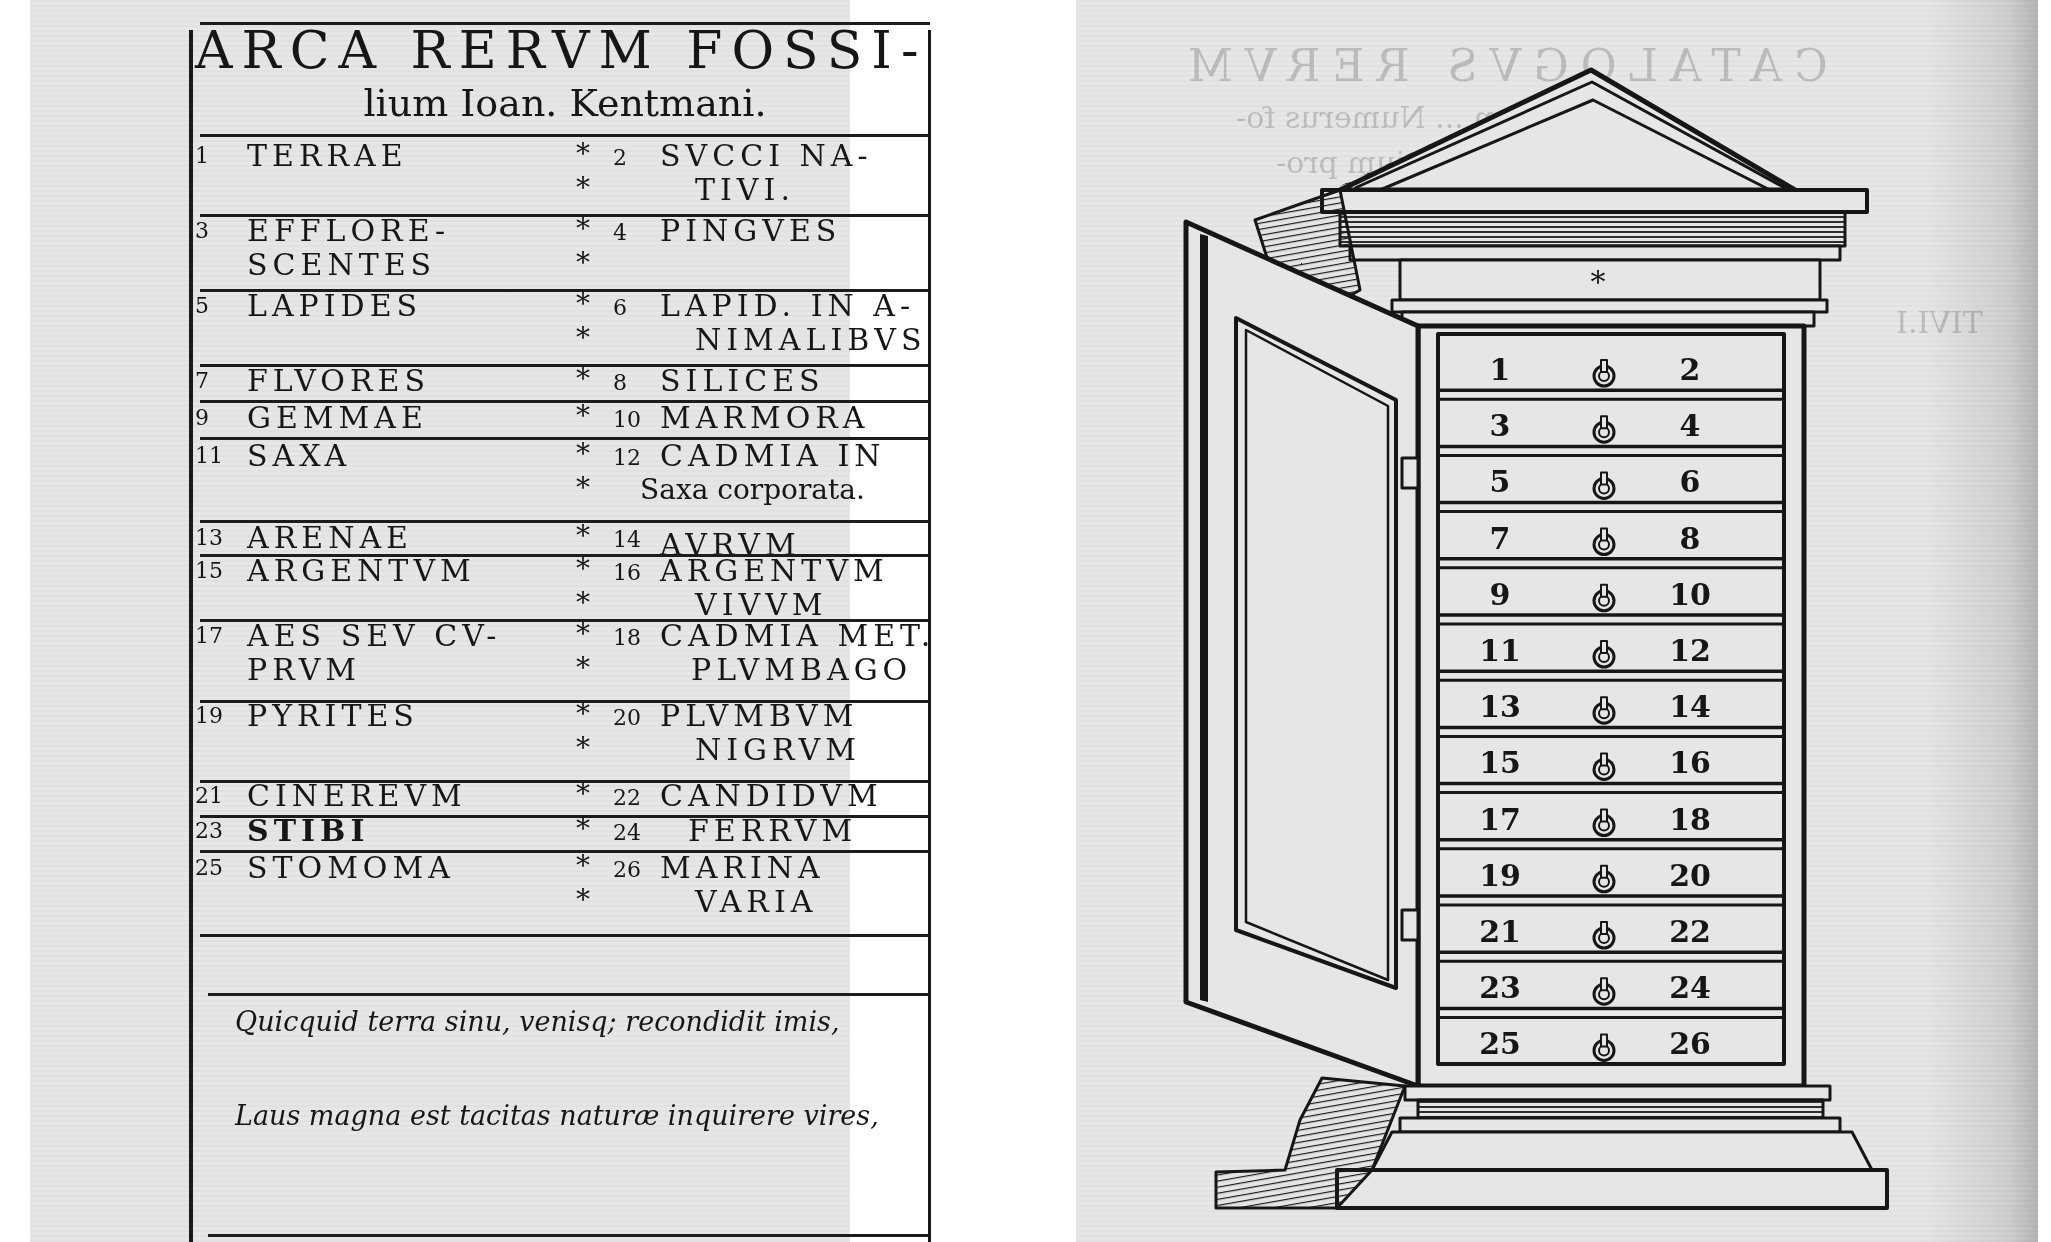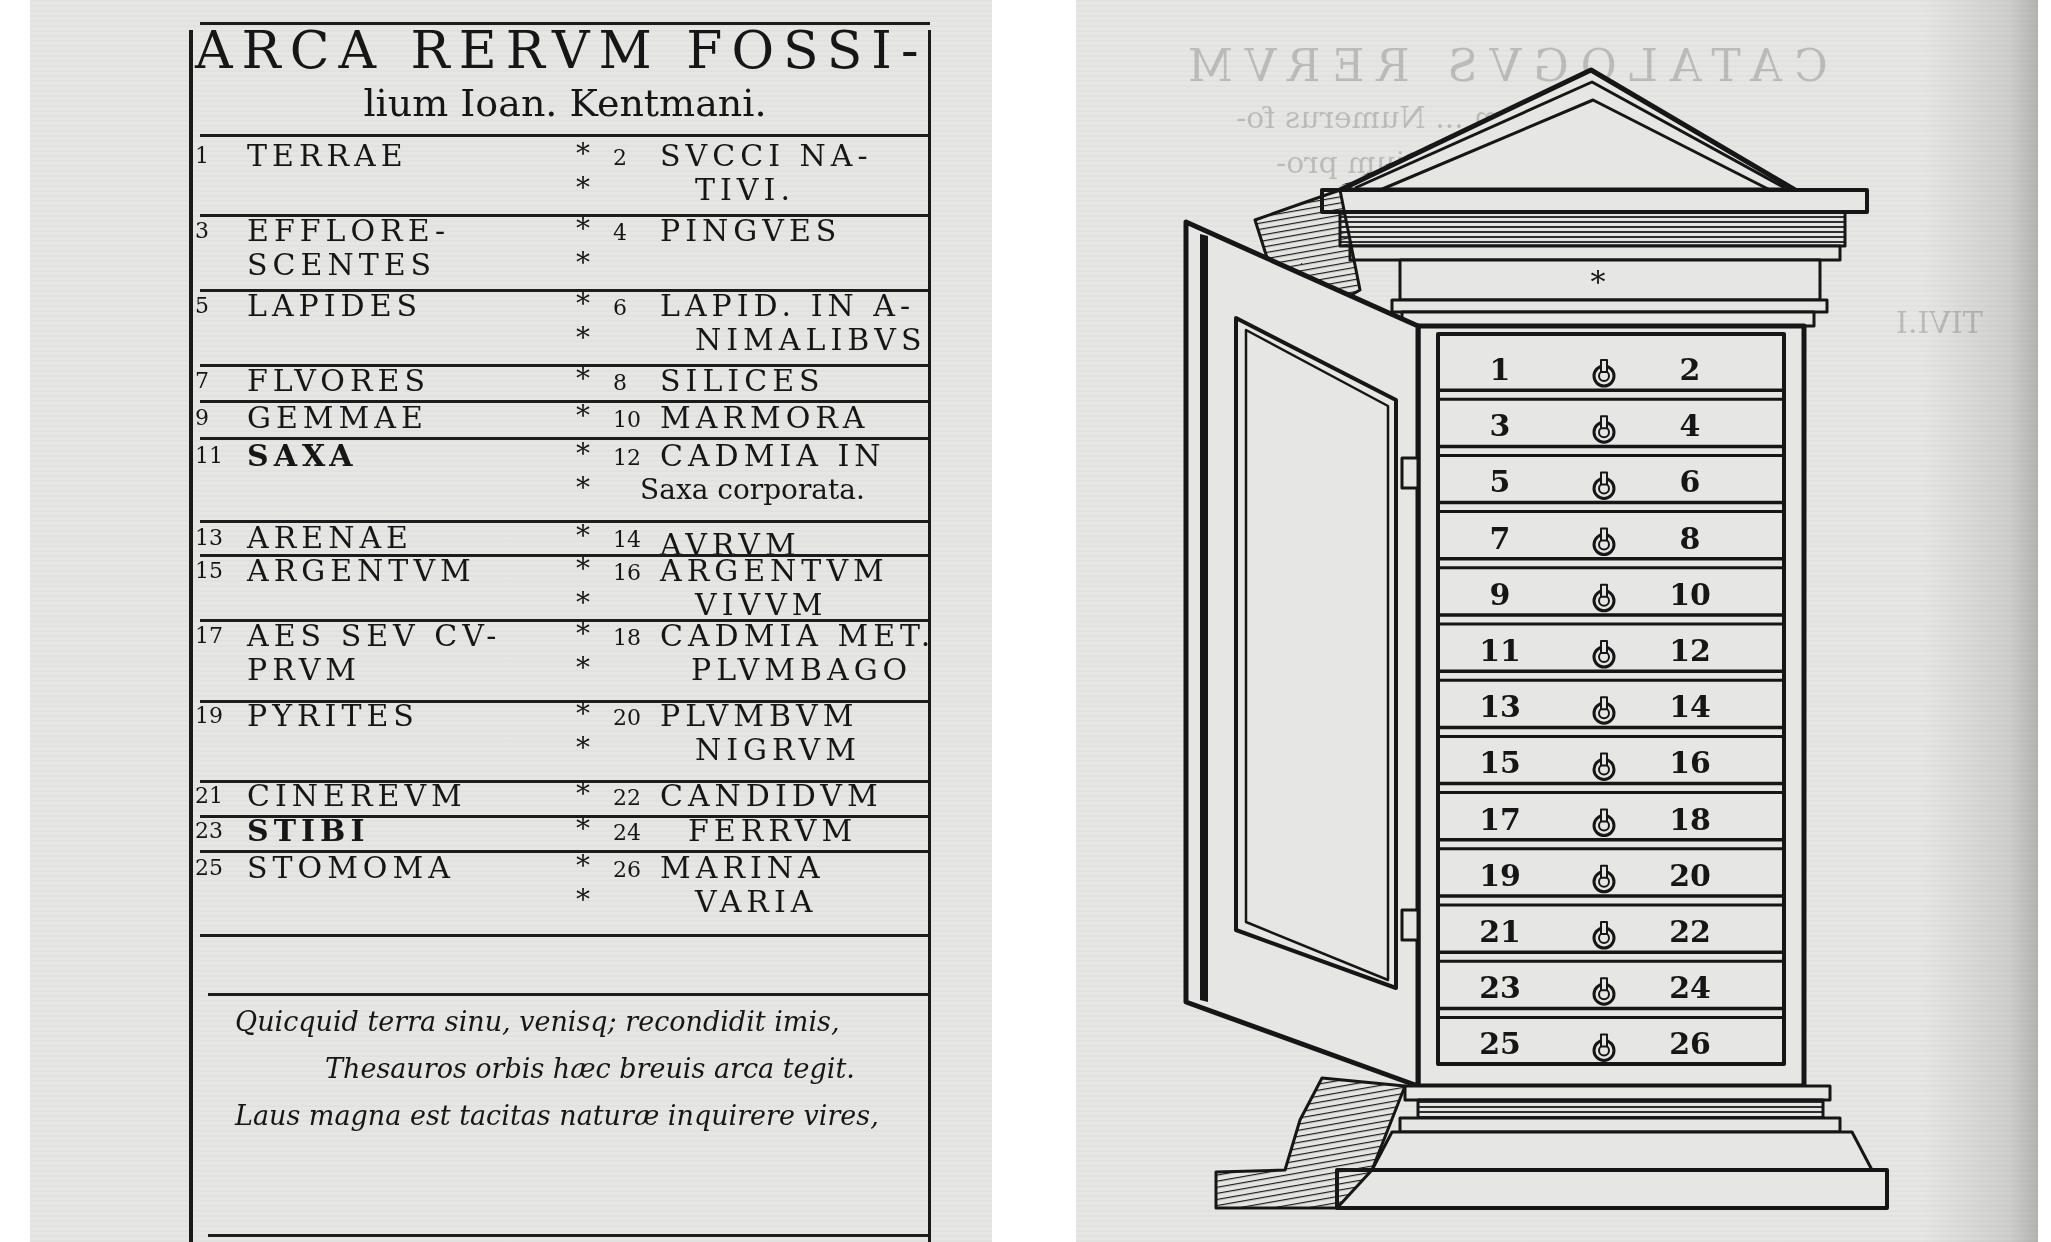--- a/index.html
+++ b/index.html
@@ -1,20 +1,20 @@
 <!DOCTYPE html>
 <html><head>
 <meta charset="utf-8">
 <style>
   html, body { margin: 0; padding: 0; background: #ffffff; }
   body { width: 2051px; height: 1242px; position: relative; overflow: hidden;
          font-family: "DejaVu Serif", "Liberation Serif", serif; color: #161616; }
   .page { position: absolute; top: 0; height: 1242px; background: #e6e6e4;
           background-image: repeating-linear-gradient(0deg, rgba(0,0,0,0.018) 0 2px, rgba(255,255,255,0.02) 2px 5px); }
-  #left-page { left: 30px; width: 962px; }
+  #left-page { left: 30px; width: 820px; }
   #right-page { left: 1076px; width: 962px;
           background-image: linear-gradient(90deg, rgba(0,0,0,0) 0%, rgba(0,0,0,0) 88%, rgba(0,0,0,0.10) 97%, rgba(0,0,0,0.22) 100%),
                             repeating-linear-gradient(0deg, rgba(0,0,0,0.018) 0 2px, rgba(255,255,255,0.02) 2px 5px); }
 
   
   .frame-left { position: absolute; left: 159px; top: 30px; width: 4px; height: 1212px; background: #1a1a1a; }
   .frame-right { position: absolute; left: 898px; top: 30px; width: 3px; height: 1212px; background: #1a1a1a; }
   .rule { position: absolute; height: 3px; background: #1c1c1c; }
   .title { position: absolute; left: 165px; top: 20px; width: 740px; text-align: left;
            font-size: 52px; letter-spacing: 9px; line-height: 60px; white-space: nowrap; }
@@ -87,21 +87,21 @@
       <div class="row" style="top: 400px; height: 35px;">
         <span class="num" style="left: 0px; top: 2px;">9</span>
         <span class="cell" style="left: 52px; top: 0px;">GEMMAE</span>
         <span class="star" style="left: 378px; top: -2px;">*</span>
         <span class="num" style="left: 418px; top: 4px;">10</span>
         <span class="cell" style="top: 0px; left: 465px;">MARMORA</span>
       </div>
       <div class="rule" style="left: 170px; width: 728px; top: 437px;"></div>
       <div class="row" style="top: 438px; height: 78px;">
         <span class="num" style="left: 0px; top: 2px;">11</span>
-        <span class="cell" style="left: 52px; top: 0px; font-weight: bold;">SAXA</span>
+        <span class="cell" style="left: 52px; top: 0px;">SAXA</span>
         <span class="star" style="left: 378px; top: -2px;">*</span>
         <span class="star" style="left: 378px; top: 32px;">*</span>
         <span class="num" style="left: 418px; top: 4px;">12</span>
         <span class="cell" style="top: 0px; left: 465px;">CADMIA IN</span>
         <span class="cell small" style="top: 34px; left: 445px;">Saxa corporata.</span>
       </div>
       <div class="rule" style="left: 170px; width: 728px; top: 520px;"></div>
       <div class="row" style="top: 520px; height: 30px;">
         <span class="num" style="left: 0px; top: 2px;">13</span>
         <span class="cell" style="left: 52px; top: 0px;">ARENAE</span>
@@ -166,21 +166,20 @@
         <span class="cell" style="top: 0px; left: 465px;">MARINA</span>
         <span class="cell" style="top: 34px; left: 500px;">VARIA</span>
       </div>
       <div class="rule" style="left: 170px; width: 728px; top: 934px;"></div>
       <div class="rule" style="left: 170px; width: 728px; top: 134px;"></div>
     </div>
 
   <div class="rule" style="left:178px; top:993px; width:720px;"></div>
 
   <div class="verse" style="top:1000px; padding-left:40px;">Quicquid terra sinu, venisq; recondidit imis,</div>
-  <div class="verse" style="top:1047px; padding-left:130px;">Thesauros orbis hæc breuis arca tegit.</div>
   <div class="verse" style="top:1094px; padding-left:40px;">Laus magna est tacitas naturæ inquirere vires,</div>
   <div class="verse" style="top:1188px; padding-left:430px;text-align:right;">Georg. Fabricius. C.</div>
   <div class="rule" style="left:178px; top:1234px; width:720px;"></div>
 </div>
 
 <div id="right-page" class="page">
   <div class="ghost big" style="left:100px; top:40px;">CATALOGVS RERVM</div>
   <div class="ghost med" style="left:160px; top:100px;">fossilium ... Numerus fo-</div>
   <div class="ghost med" style="left:200px; top:145px;">liorum ... præcedentium pro-</div>
   <div class="ghost med" style="left:820px; top:305px;">TIVI.I</div>

